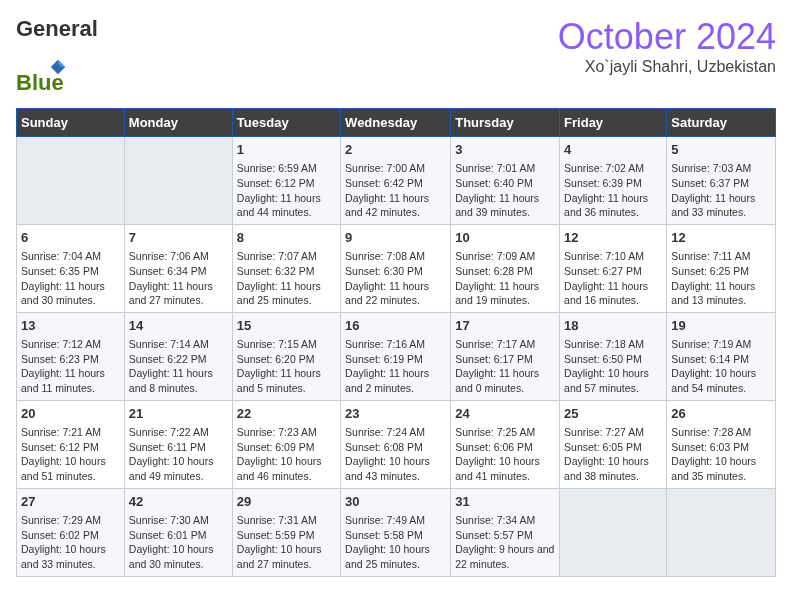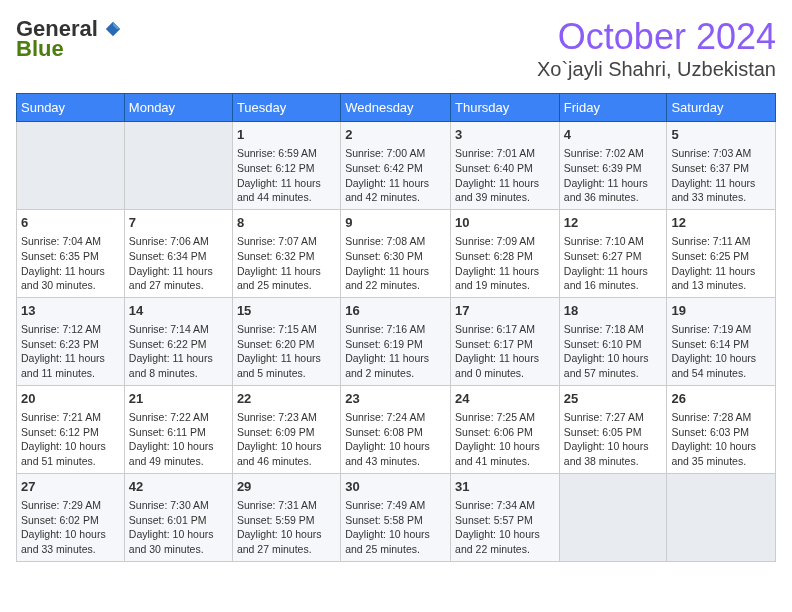--- a/index.html
+++ b/index.html
@@ -17,21 +17,22 @@
       margin-bottom: 12px;
     }
     .logo {
       display: flex;
       flex-direction: column;
       align-items: flex-start;
     }
     .logo-text {
       display: flex;
       align-items: center;
-      gap: 4px;
+      gap: 16px;
+      flex-direction: column;
     }
     .logo-general {
       font-size: 22px;
       font-weight: bold;
       color: #333;
     }
     .logo-blue {
       font-size: 22px;
       font-weight: bold;
       color: #4d7c0f;
@@ -43,35 +44,35 @@
     }
     .title-area {
       text-align: right;
     }
     .month-title {
       font-size: 36px;
       font-weight: normal;
       color: #8b5cf6;
     }
     .subtitle {
-      font-size: 20px;
+      font-size: 16px;
       color: #444;
     }
     table {
       width: 100%;
       border-collapse: collapse;
       font-size: 11px;
     }
     thead tr th {
-      background: #3b82f6;
+      background: #404040;
       color: #fff;
       padding: 6px 4px;
       text-align: left;
       font-size: 13px;
-      font-weight: normal;
+      font-weight: bold;
       border: 1px solid #1a5aa5;
     }
     tbody tr td {
       border: 1px solid #ccc;
       vertical-align: top;
       padding: 4px;
       width: 113px;
       min-height: 80px;
       color: #333;
       font-size: 10.5px;
@@ -224,28 +225,28 @@
           <div>Daylight: 11 hours and 5 minutes.</div>
         </td>
         <td>
           <span class="day-num">16</span>
           <div>Sunrise: 7:16 AM</div>
           <div>Sunset: 6:19 PM</div>
           <div>Daylight: 11 hours and 2 minutes.</div>
         </td>
         <td>
           <span class="day-num">17</span>
-          <div>Sunrise: 6:17 AM</div>
+          <div>Sunrise: 7:17 AM</div>
           <div>Sunset: 6:17 PM</div>
           <div>Daylight: 11 hours and 0 minutes.</div>
         </td>
         <td>
           <span class="day-num">18</span>
           <div>Sunrise: 7:18 AM</div>
-          <div>Sunset: 6:10 PM</div>
+          <div>Sunset: 6:50 PM</div>
           <div>Daylight: 10 hours and 57 minutes.</div>
         </td>
         <td>
           <span class="day-num">19</span>
           <div>Sunrise: 7:19 AM</div>
           <div>Sunset: 6:14 PM</div>
           <div>Daylight: 10 hours and 54 minutes.</div>
         </td>
       </tr>
       <tr>
@@ -314,19 +315,19 @@
         <td>
           <span class="day-num">30</span>
           <div>Sunrise: 7:49 AM</div>
           <div>Sunset: 5:58 PM</div>
           <div>Daylight: 10 hours and 25 minutes.</div>
         </td>
         <td>
           <span class="day-num">31</span>
           <div>Sunrise: 7:34 AM</div>
           <div>Sunset: 5:57 PM</div>
-          <div>Daylight: 10 hours and 22 minutes.</div>
+          <div>Daylight: 9 hours and 22 minutes.</div>
         </td>
         <td class="empty-cell"></td>
         <td class="empty-cell"></td>
       </tr>
     </tbody>
 </table>
 
 </body></html>

